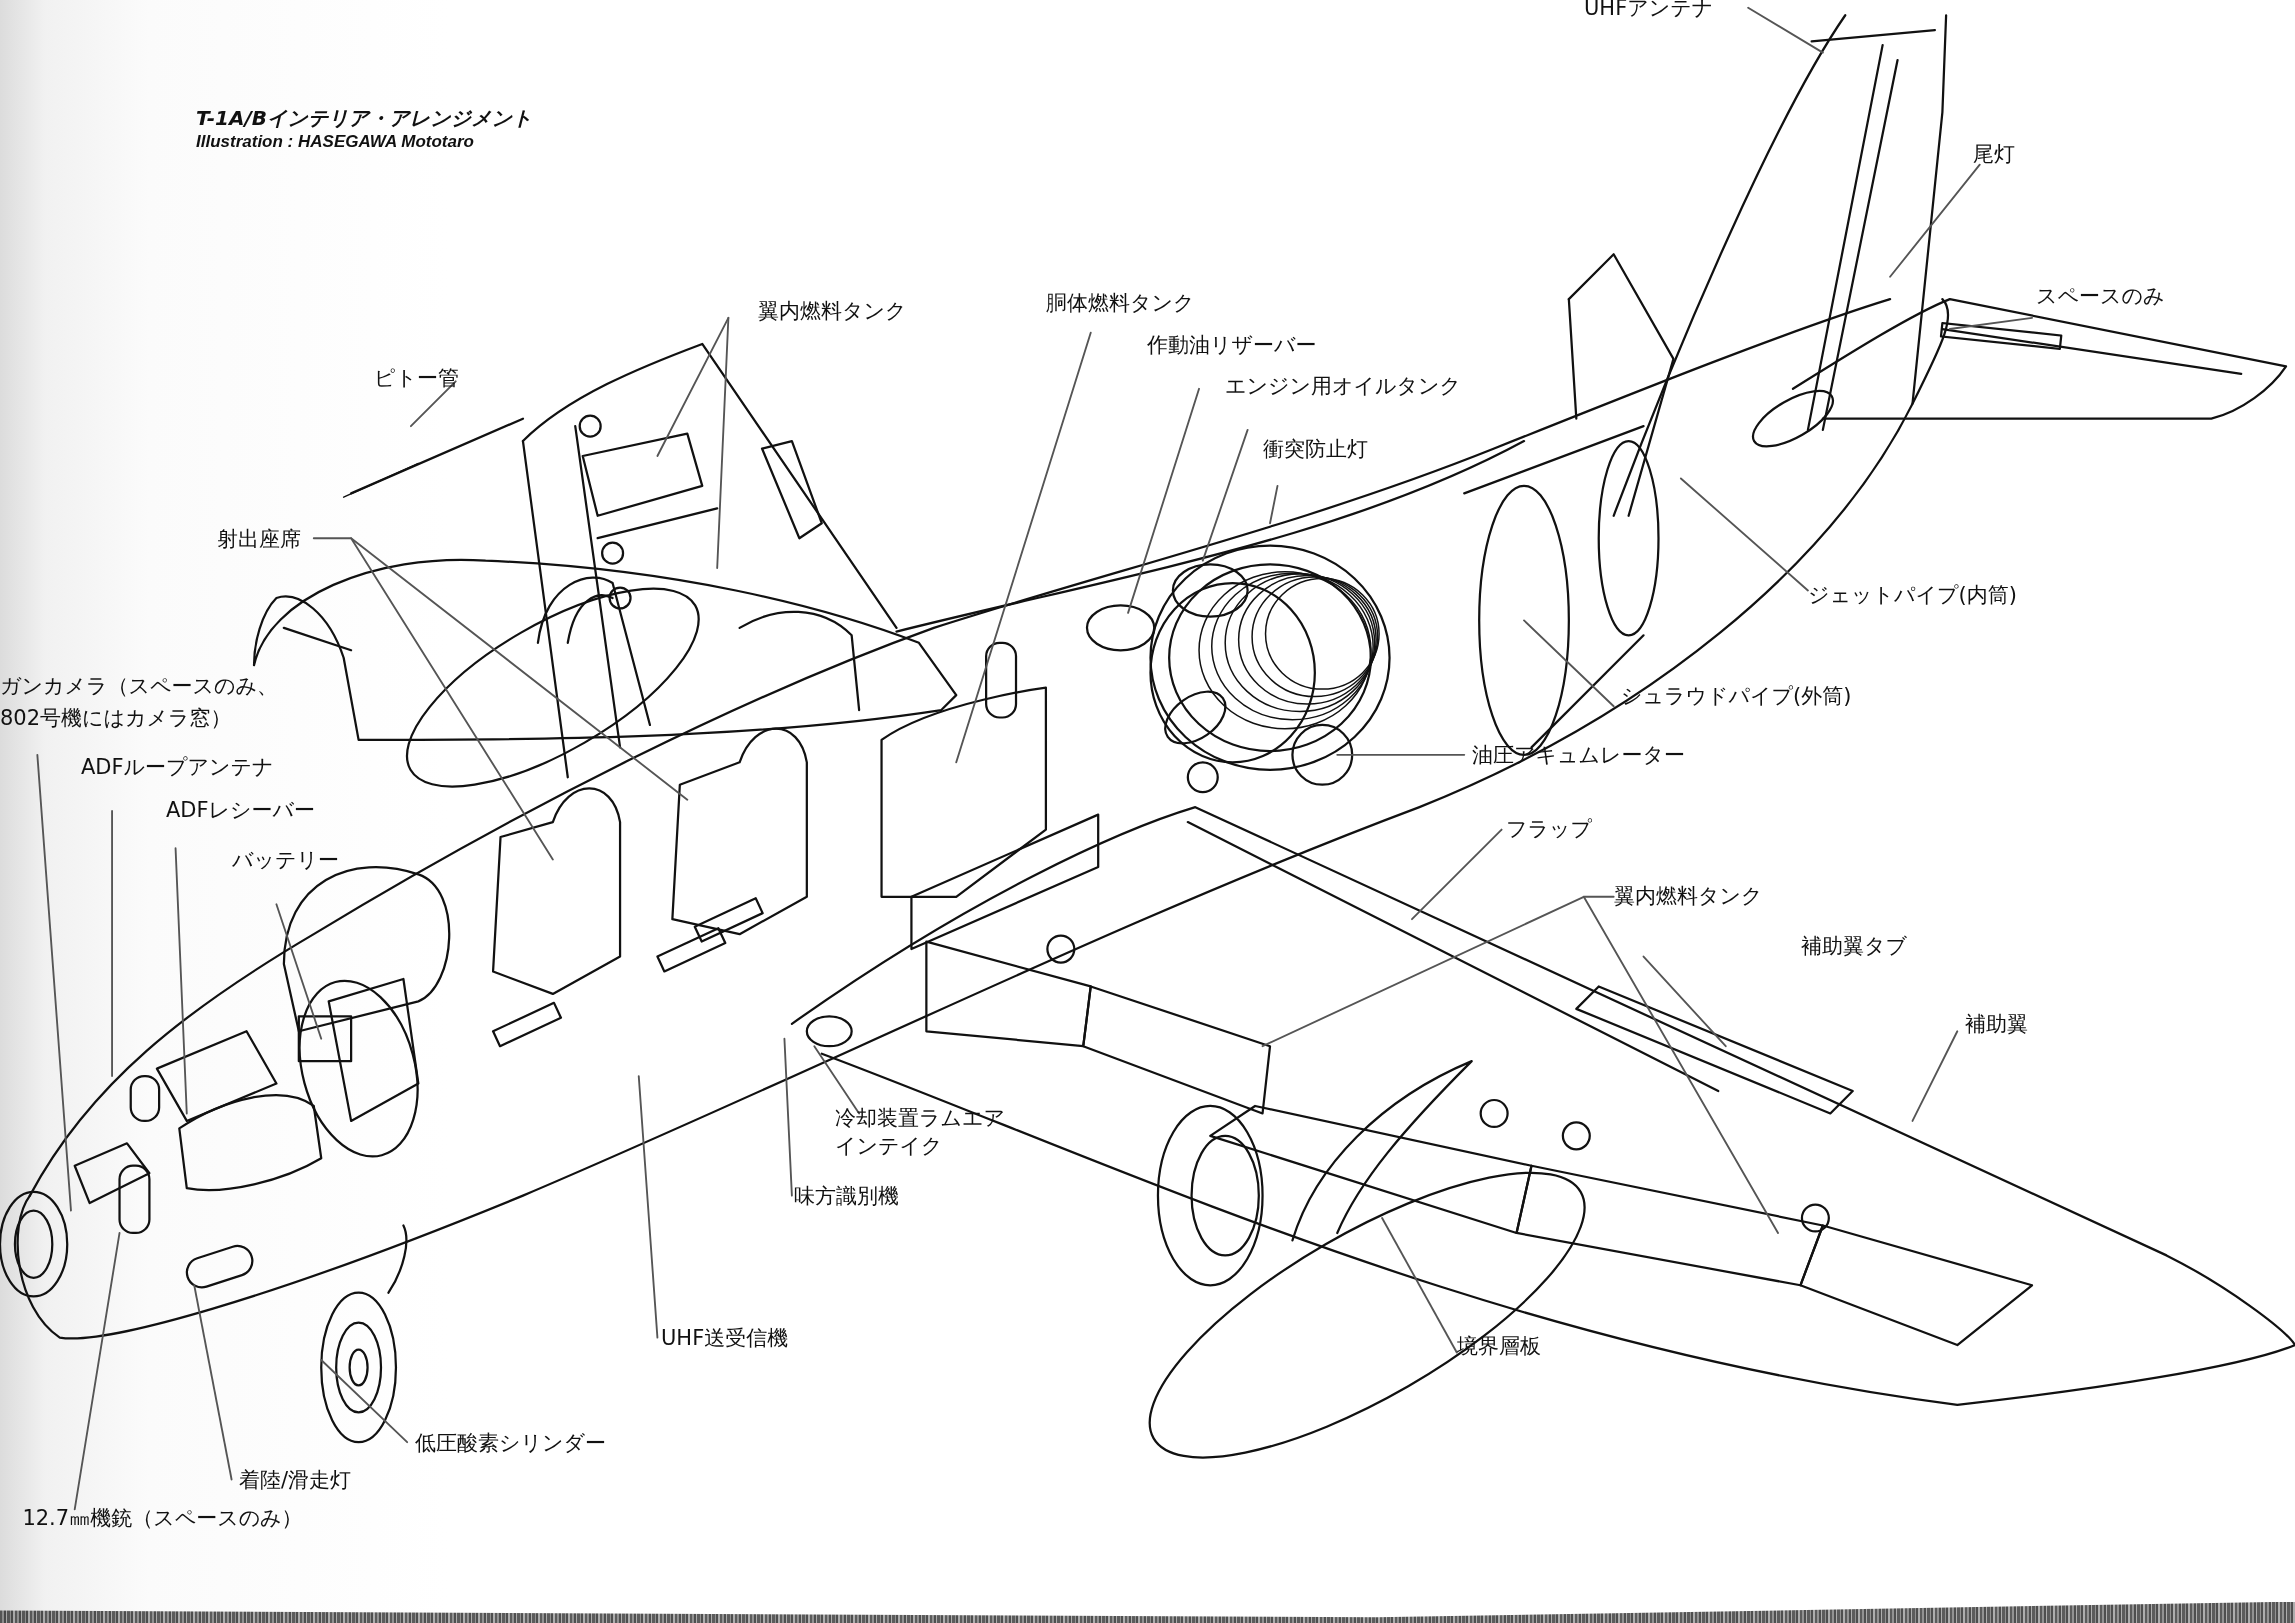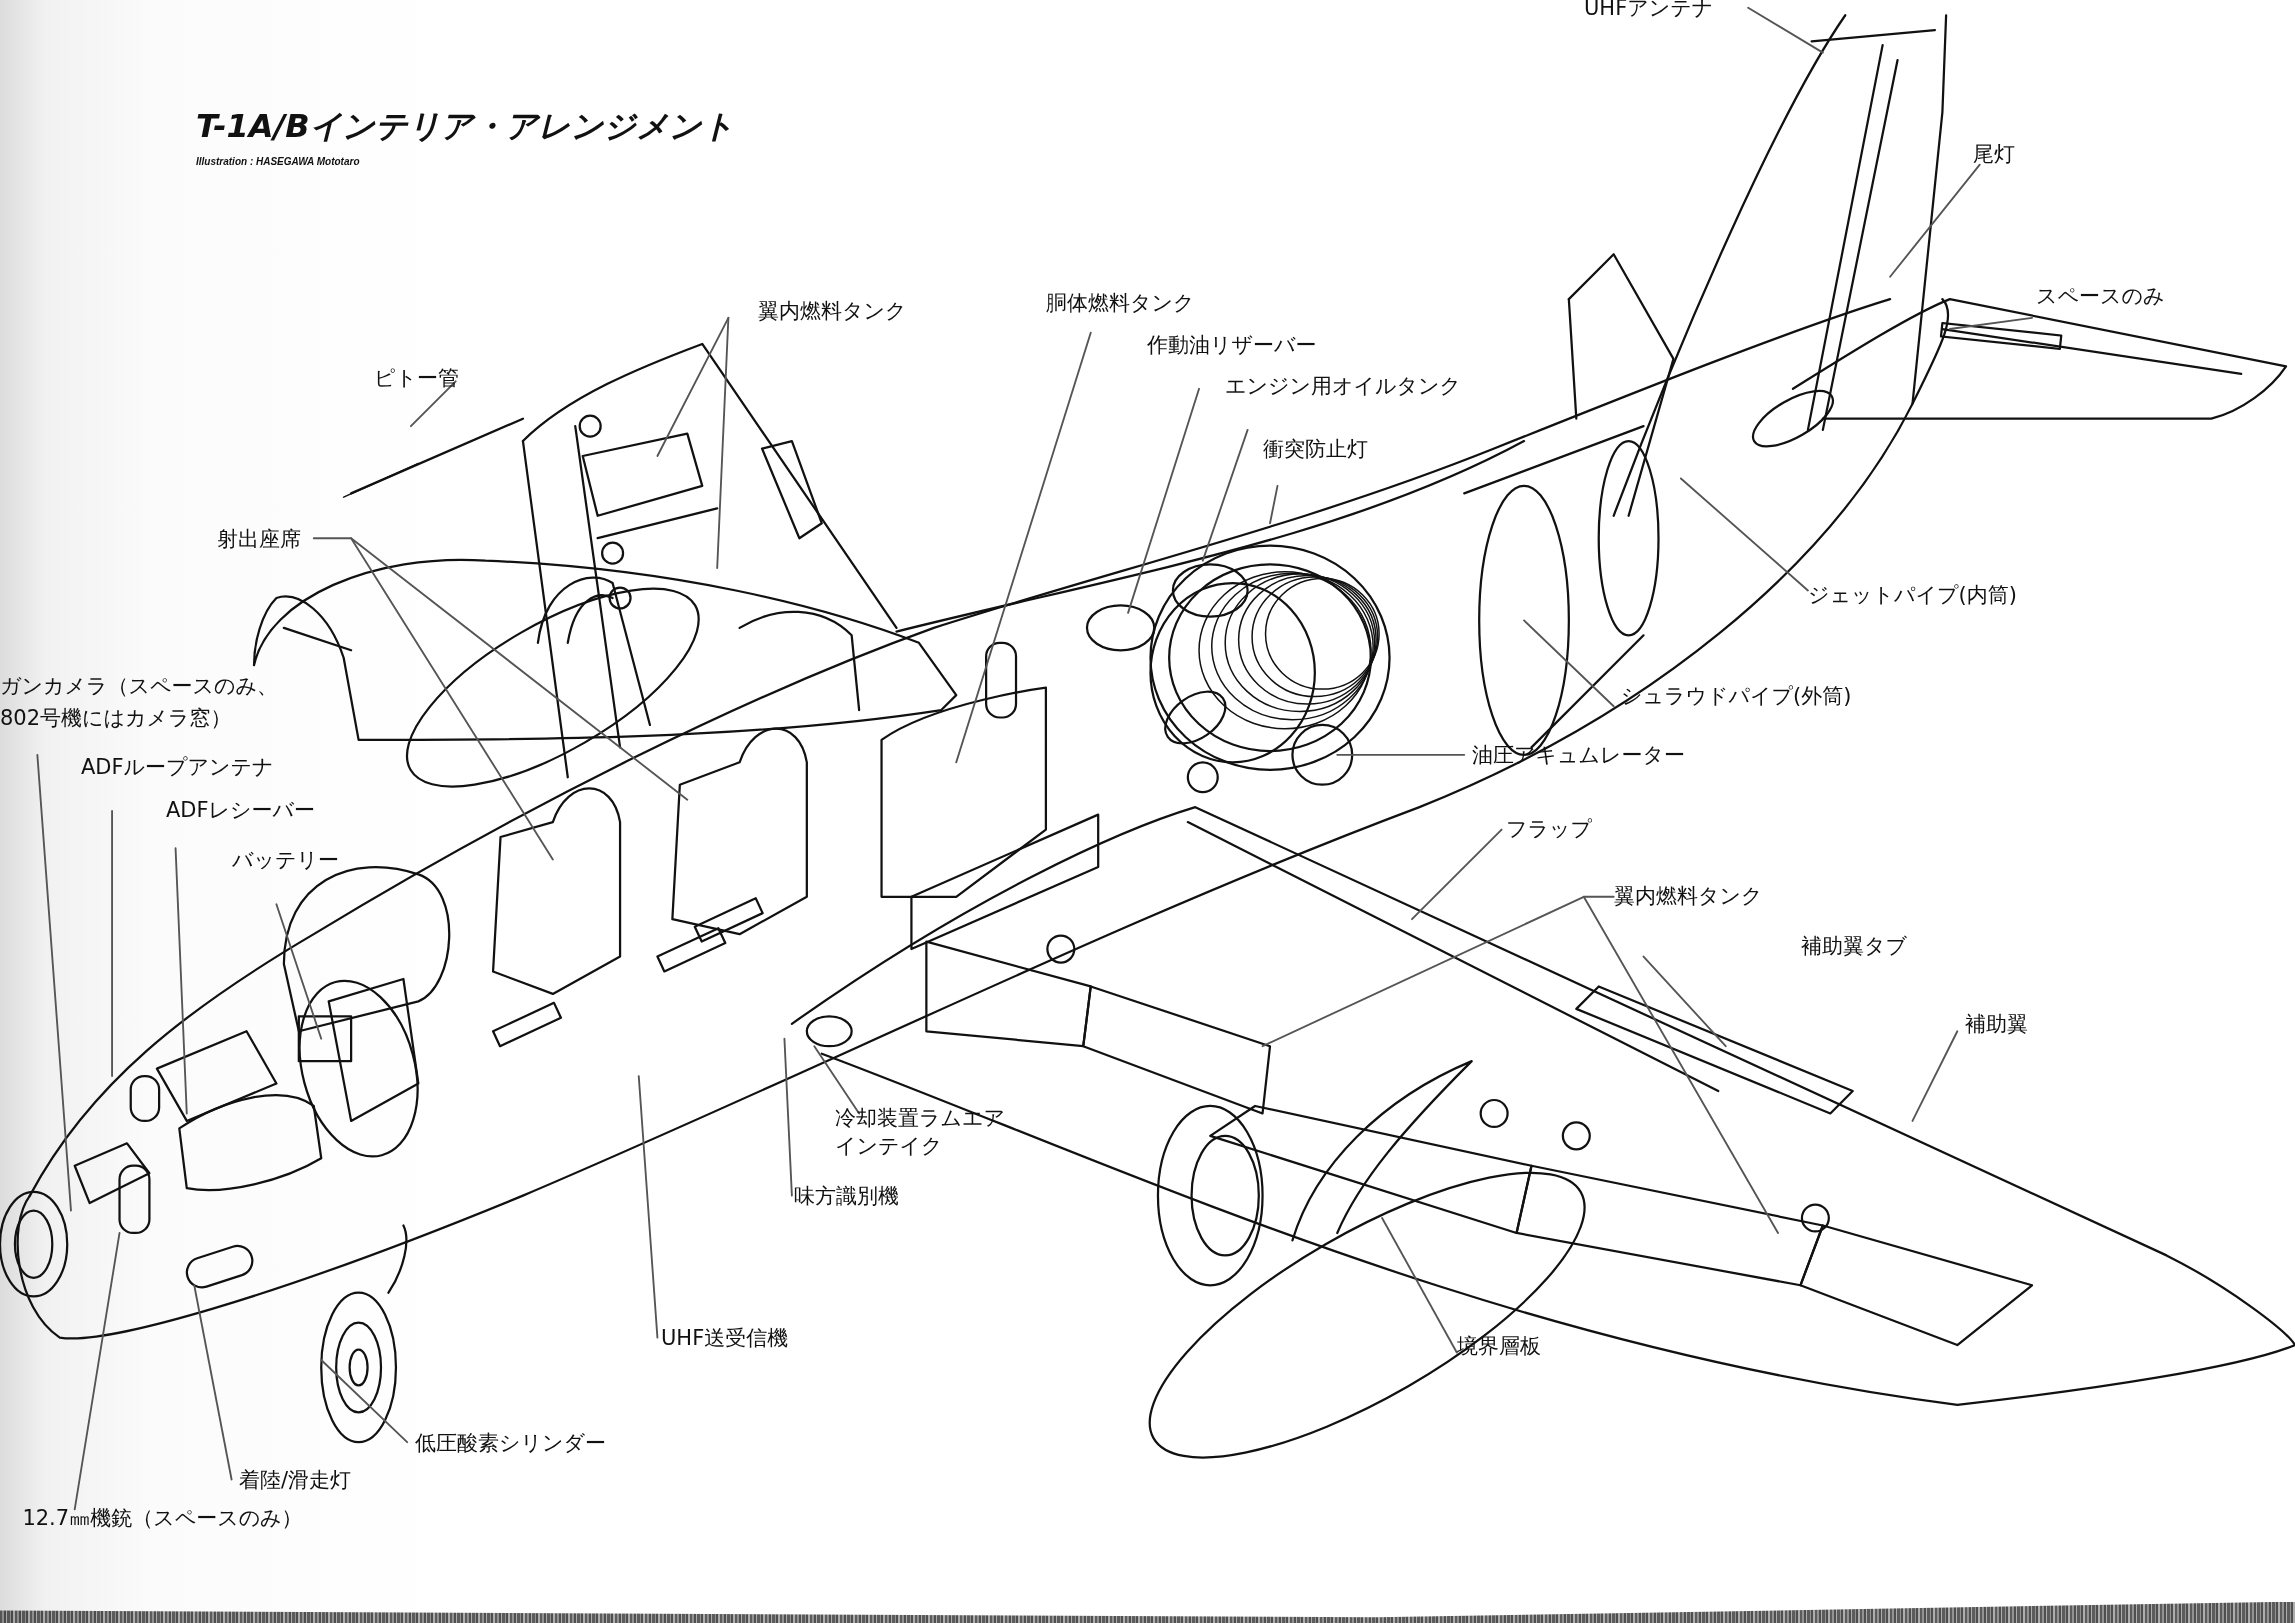--- a/index.html
+++ b/index.html
@@ -4,23 +4,23 @@
 <style>
   html, body { margin: 0; padding: 0; background: #ffffff; }
   body { width: 2295px; height: 1624px; position: relative; overflow: hidden;
          font-family: "DejaVu Sans", sans-serif; color: #111; }
   .page { position: absolute; inset: 0;
           background: linear-gradient(90deg, #dcdcdc 0px, #f1f1f1 45px, #fbfbfb 149px, #ffffff 448px); }
   .bottom-band { position: absolute; left: 0; right: 0; bottom: 0; height: 22.4px;
                  background: repeating-linear-gradient(90deg, #333 0 2.2px, #777 2.2px 3.7px, #222 3.7px 6px, #999 6px 7.5px);
                  clip-path: polygon(0 40%, 60% 70%, 100% 0, 100% 100%, 0 100%); opacity: .8; }
   svg.art { position: absolute; left: 0; top: 0; }
-  .title { position: absolute; left: 196px; top: 105px; font-size: 32px; font-weight: bold;
+  .title { position: absolute; left: 196px; top: 105px; font-size: 20px; font-weight: bold;
            font-family: "DejaVu Sans", sans-serif; font-style: italic; letter-spacing: 0px; }
-  .credit { position: absolute; left: 196px; top: 156px; font-size: 10px; font-style: italic; font-weight: bold;
+  .credit { position: absolute; left: 196px; top: 132px; font-size: 17px; font-style: italic; font-weight: bold;
             font-family: "Liberation Sans", sans-serif; }
   .lbl { position: absolute; font-size: 21px; line-height: 25.4px; white-space: nowrap;
          font-family: "DejaVu Sans", sans-serif; background: transparent; }
 </style>
 </head>
 <body>
 
 <div class="page"></div>
 
 <svg class="art" width="2295" height="1624" viewBox="0 0 3072 2173" fill="none" stroke="#111" stroke-width="3" stroke-linejoin="round" stroke-linecap="round">

